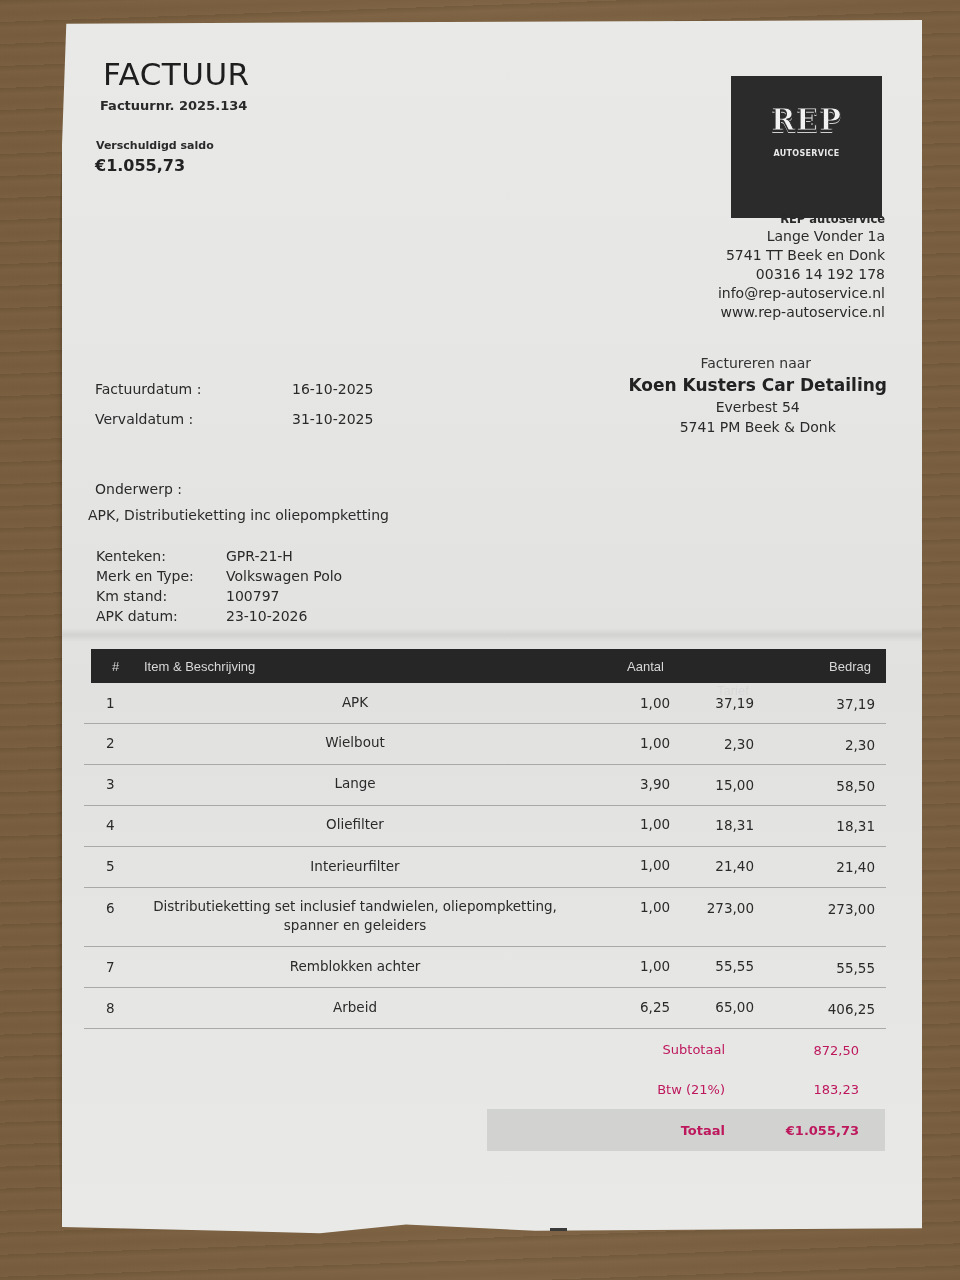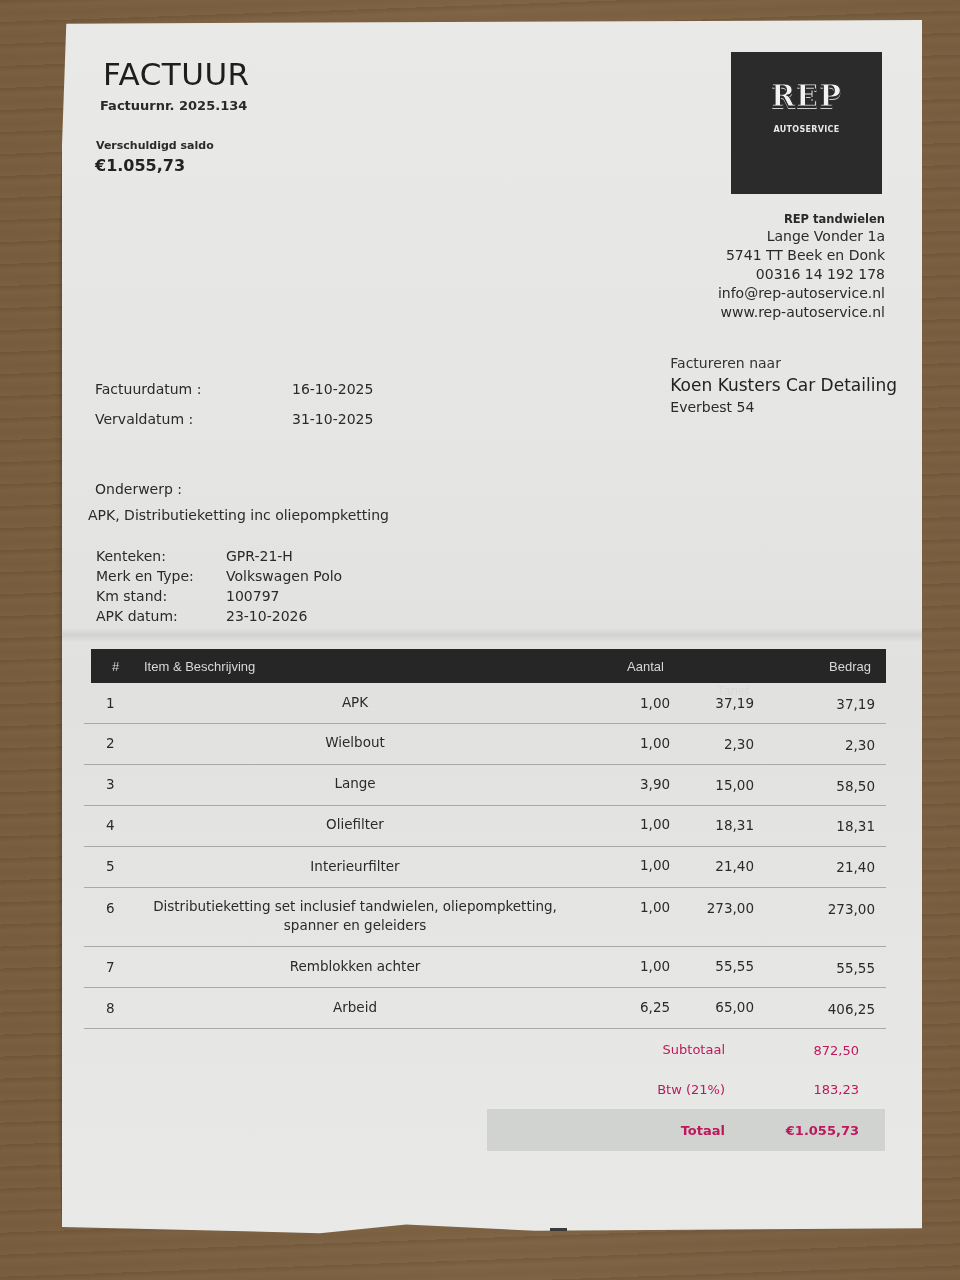--- a/index.html
+++ b/index.html
@@ -21,38 +21,38 @@
     position: absolute; left: 62px; top: 628px; width: 860px; height: 14px;
     background: linear-gradient(180deg, rgba(255,255,255,0) 0%, rgba(180,180,180,0.35) 50%, rgba(255,255,255,0) 100%);
   }
   .abs { position: absolute; }
   .title { left: 103px; top: 56px; font-size: 31px; letter-spacing: 0.5px; color: #1e1e1e; font-family: "DejaVu Sans", sans-serif; }
   .inv-no { left: 100px; top: 98px; font-size: 13px; font-weight: bold; color: #2a2a2a; }
   .due-label { left: 96px; top: 139px; font-size: 11px; font-weight: bold; color: #2a2a2a; }
   .due-amount { left: 95px; top: 156px; font-size: 16px; font-weight: bold; color: #222; }
 
   .logo {
-    left: 731px; top: 52px; width: 151px; height: 142px;
+    left: 731px; top: 76px; width: 151px; height: 142px;
     background: #2b2b2b; display: flex; flex-direction: column; align-items: center;
   }
   .logo-text {
     margin-top: 27px; font-family: "DejaVu Serif", serif; font-weight: bold; font-size: 29px;
     color: #f2f2f2; letter-spacing: 1px;
     text-shadow: 0 2px 0 #2b2b2b, 0 3px 0 #cfcfcf;
     -webkit-text-stroke: 1px #2b2b2b;
   }
   .logo-sub { margin-top: 12px; font-size: 8px; font-weight: bold; color: #e8e8e8; letter-spacing: 0.3px; }
 
   .company { right: 75px; top: 211px; text-align: right; }
   .company .name { font-size: 11.5px; font-weight: bold; line-height: 16px; color: #2a2a2a; }
   .company .line { font-size: 14px; line-height: 19px; color: #2a2a2a; }
 
-  .billto { right: 63px; top: 354px; text-align: left; }
+  .billto { right: 73px; top: 354px; text-align: center; }
   .billto .lbl { font-size: 14px; line-height: 19px; color: #333; margin-right: 4px; }
-  .billto .cust { font-size: 17px; font-weight: normal; line-height: 24px; color: #222; }
+  .billto .cust { font-size: 17px; font-weight: bold; line-height: 24px; color: #222; }
   .billto .line { font-size: 14px; line-height: 20px; color: #2a2a2a; }
 
   .meta-row { left: 95px; font-size: 14px; color: #2a2a2a; }
   .meta-row .val { position: absolute; left: 197px; white-space: nowrap; }
 
   .subject-label { left: 95px; top: 481px; font-size: 14px; }
   .subject { left: 88px; top: 507px; font-size: 14px; }
 
   .veh { left: 96px; font-size: 14px; color: #2a2a2a; }
   .veh .val { position: absolute; left: 130px; white-space: nowrap; }
@@ -87,32 +87,33 @@
 <div class="abs inv-no">Factuurnr. 2025.134</div>
 <div class="abs due-label">Verschuldigd saldo</div>
 <div class="abs due-amount">€1.055,73</div>
 
 <div class="abs logo">
   <div class="logo-text">REP</div>
   <div class="logo-sub">AUTOSERVICE</div>
 </div>
 
 <div class="abs company">
-  <div class="name">REP tandwielen</div>
+  <div class="name">REP autoservice</div>
   <div class="line">Lange Vonder 1a</div>
   <div class="line">5741 TT Beek en Donk</div>
   <div class="line">00316 14 192 178</div>
   <div class="line">info@rep-autoservice.nl</div>
   <div class="line">www.rep-autoservice.nl</div>
 </div>
 
 <div class="abs billto">
   <div class="lbl">Factureren naar</div>
   <div class="cust">Koen Kusters Car Detailing</div>
   <div class="line">Everbest 54</div>
+  <div class="line">5741 PM Beek &amp; Donk</div>
 </div>
 
 <div class="abs meta-row" style="top:381px;">
   <span>Factuurdatum :</span>
   <span class="val">16-10-2025</span>
 </div>
 <div class="abs meta-row" style="top:411px;">
   <span>Vervaldatum :</span>
   <span class="val">31-10-2025</span>
 </div>

